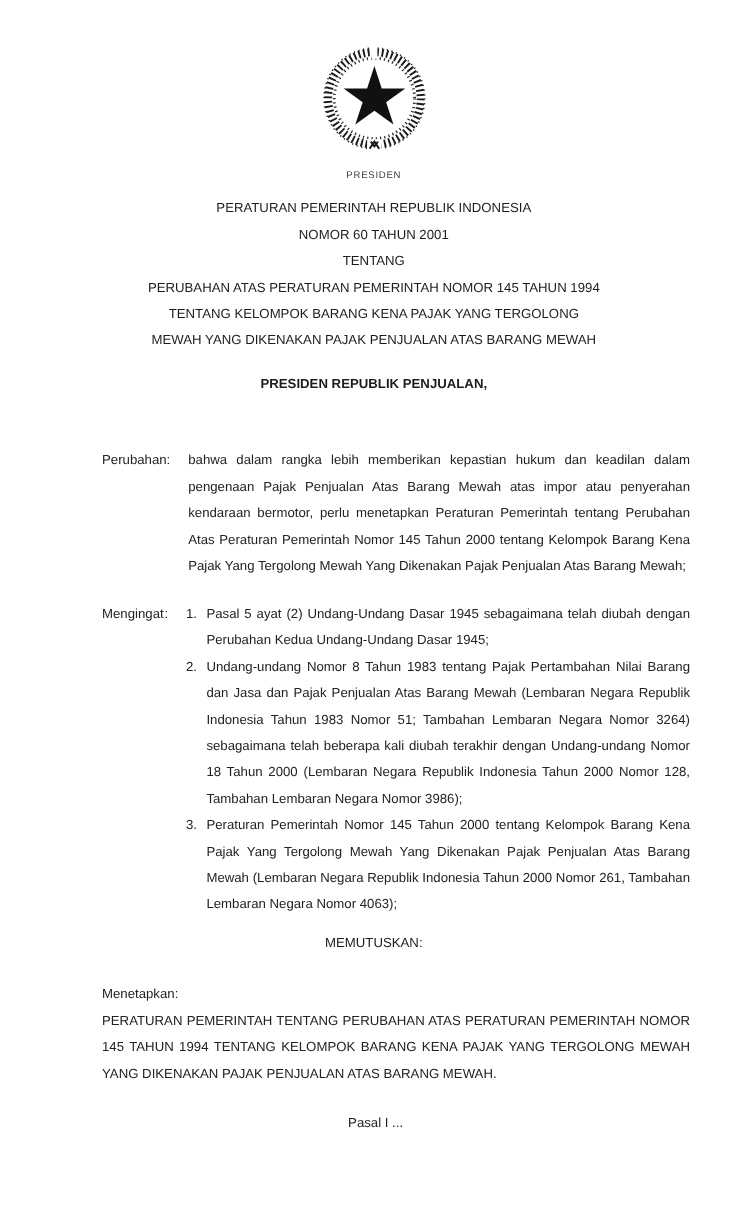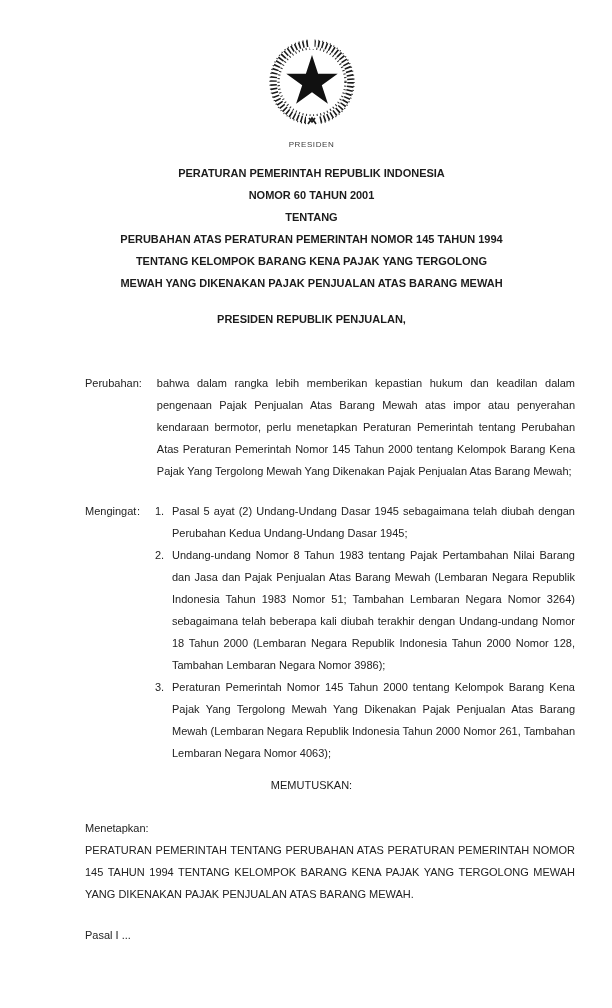--- a/index.html
+++ b/index.html
@@ -14,21 +14,21 @@
     color:#222222;
     overflow:hidden;
   }
   
   .center-axis { margin-left:-37px; text-align:center; }
 
   .masthead { padding-top:38px; }
   .seal { display:inline-block; width:90px; height:92px; }
   .seal-caption { line-height:11px; font-size:8px; letter-spacing:0.6px; color:#3c3c3c; margin-top:2px; }
 
-  .title-block { margin-top:12px; font-weight:bold; color:#1c1c1c; }
+  .title-block { margin-top:12px; font-weight:normal; color:#1c1c1c; }
   .title-block div { line-height:22px; }
 
   .salutation { margin-top:14px; font-weight:bold; color:#1c1c1c; }
 
   .preamble-row { display:flex; }
   .preamble-row .label { flex:0 0 52px; }
   .preamble-row .colon { flex:0 0 18px; }
   .preamble-row .body  { flex:1; text-align:justify; }
 
   .menimbang { margin-top:42px; }
@@ -36,21 +36,21 @@
 
   .list-item { display:flex; }
   .list-item .num { flex:0 0 17px; }
   .list-item .txt { flex:1; text-align:justify; }
 
   .memutuskan { margin-top:10px; color:#1c1c1c; }
 
   .menetapkan { margin-top:21px; }
   .menetapkan-body { text-align:justify; }
 
-  .catchword { margin-top:19px; text-align:left; padding-right:34px; }
+  .catchword { margin-top:19px; text-align:center; padding-right:34px; }
 </style>
 </head>
 <body>
 
 <div class="page">
 
   <div class="masthead center-axis">
     <svg class="seal" viewBox="0 0 90 92" aria-hidden="true">
 
       <g>

